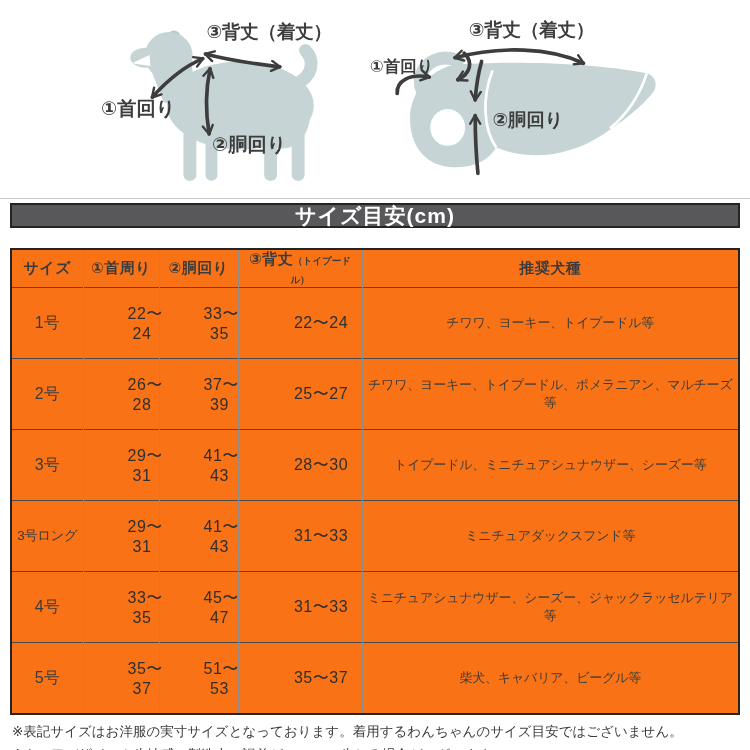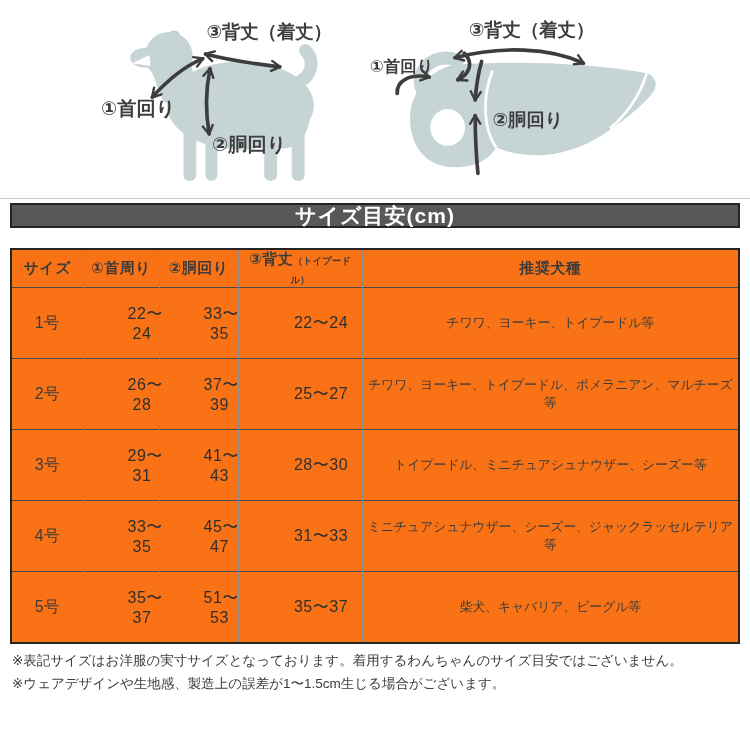--- a/index.html
+++ b/index.html
@@ -142,20 +142,27 @@
         <td class="num">25〜27</td>
         <td class="breed">チワワ、ヨーキー、トイプードル、ポメラニアン、マルチーズ等</td>
       </tr>
       <tr>
         <td class="size">3号</td>
         <td class="num">29〜31</td>
         <td class="num">41〜43</td>
         <td class="num">28〜30</td>
         <td class="breed">トイプードル、ミニチュアシュナウザー、シーズー等</td>
       </tr>
+      <tr class="long-row">
+        <td class="size">3号ロング</td>
+        <td class="num">29〜31</td>
+        <td class="num">41〜43</td>
+        <td class="num">31〜33</td>
+        <td class="breed">ミニチュアダックスフンド等</td>
+      </tr>
       <tr>
         <td class="size">4号</td>
         <td class="num">33〜35</td>
         <td class="num">45〜47</td>
         <td class="num">31〜33</td>
         <td class="breed">ミニチュアシュナウザー、シーズー、ジャックラッセルテリア等</td>
       </tr>
       <tr>
         <td class="size">5号</td>
         <td class="num">35〜37</td>

